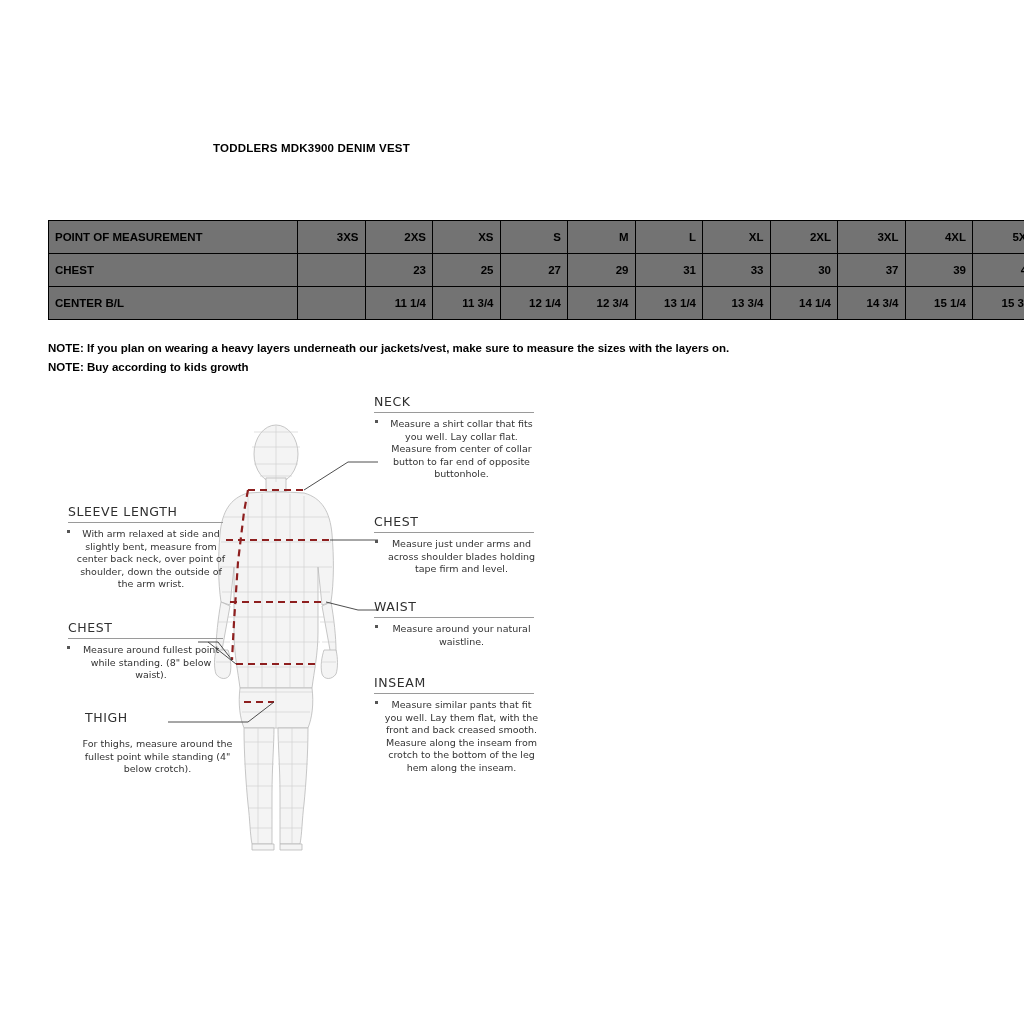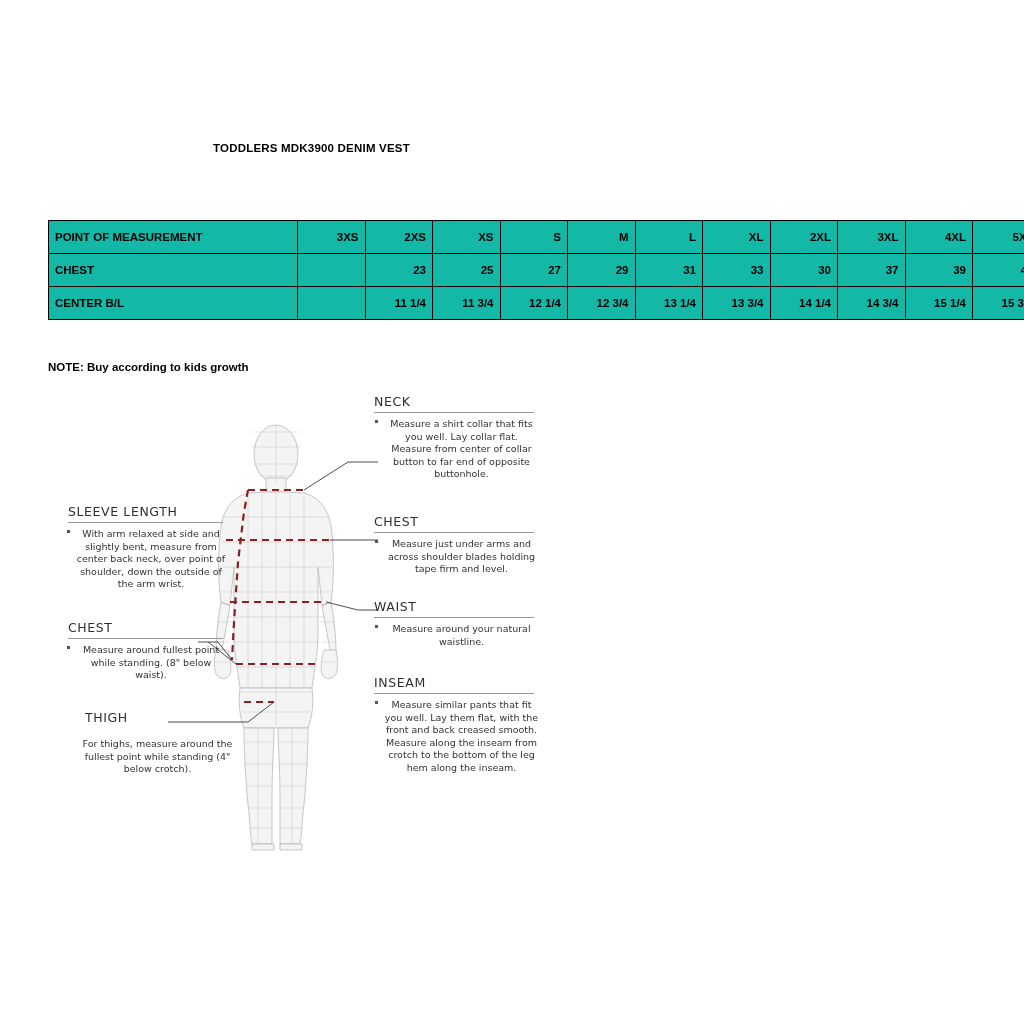--- a/index.html
+++ b/index.html
@@ -38,21 +38,21 @@
     table-layout: fixed;
   }
   table.size-chart td, table.size-chart th {
     border: 1px solid #000;
     height: 32px;
     font-size: 11.5px;
     font-weight: bold;
     padding: 0 6px;
     text-align: left;
     vertical-align: middle;
-    background: #14b8a6;
+    background: #737373;
   }
   table.size-chart th.pom-head, table.size-chart td.pom-cell {
     width: 236px;
   }
   table.size-chart th.size-head, table.size-chart td.size-cell {
     width: 54.5px;
     text-align: right;
   }
   .note {
     position: absolute;
@@ -149,20 +149,21 @@
         <td class="size-cell">13 1/4</td>
         <td class="size-cell">13 3/4</td>
         <td class="size-cell">14 1/4</td>
         <td class="size-cell">14 3/4</td>
         <td class="size-cell">15 1/4</td>
         <td class="size-cell">15 3/4</td>
       </tr>
     </tbody>
   </table>
 
+  <div class="note note1">NOTE: If you plan on wearing a heavy layers underneath our jackets/vest, make sure to measure the sizes with the layers on.</div>
   <div class="note note2">NOTE: Buy according to kids growth</div>
 
   <div class="figure-wrap">
 
     <svg width="496" height="460" viewBox="0 0 496 460" style="position:absolute;left:0;top:0;">
 
       <rect x="0" y="0" width="496" height="460" fill="#ffffff"></rect>
 
       <g stroke="#b9b9b9" stroke-width="0.8" fill="#f4f4f4">
 

